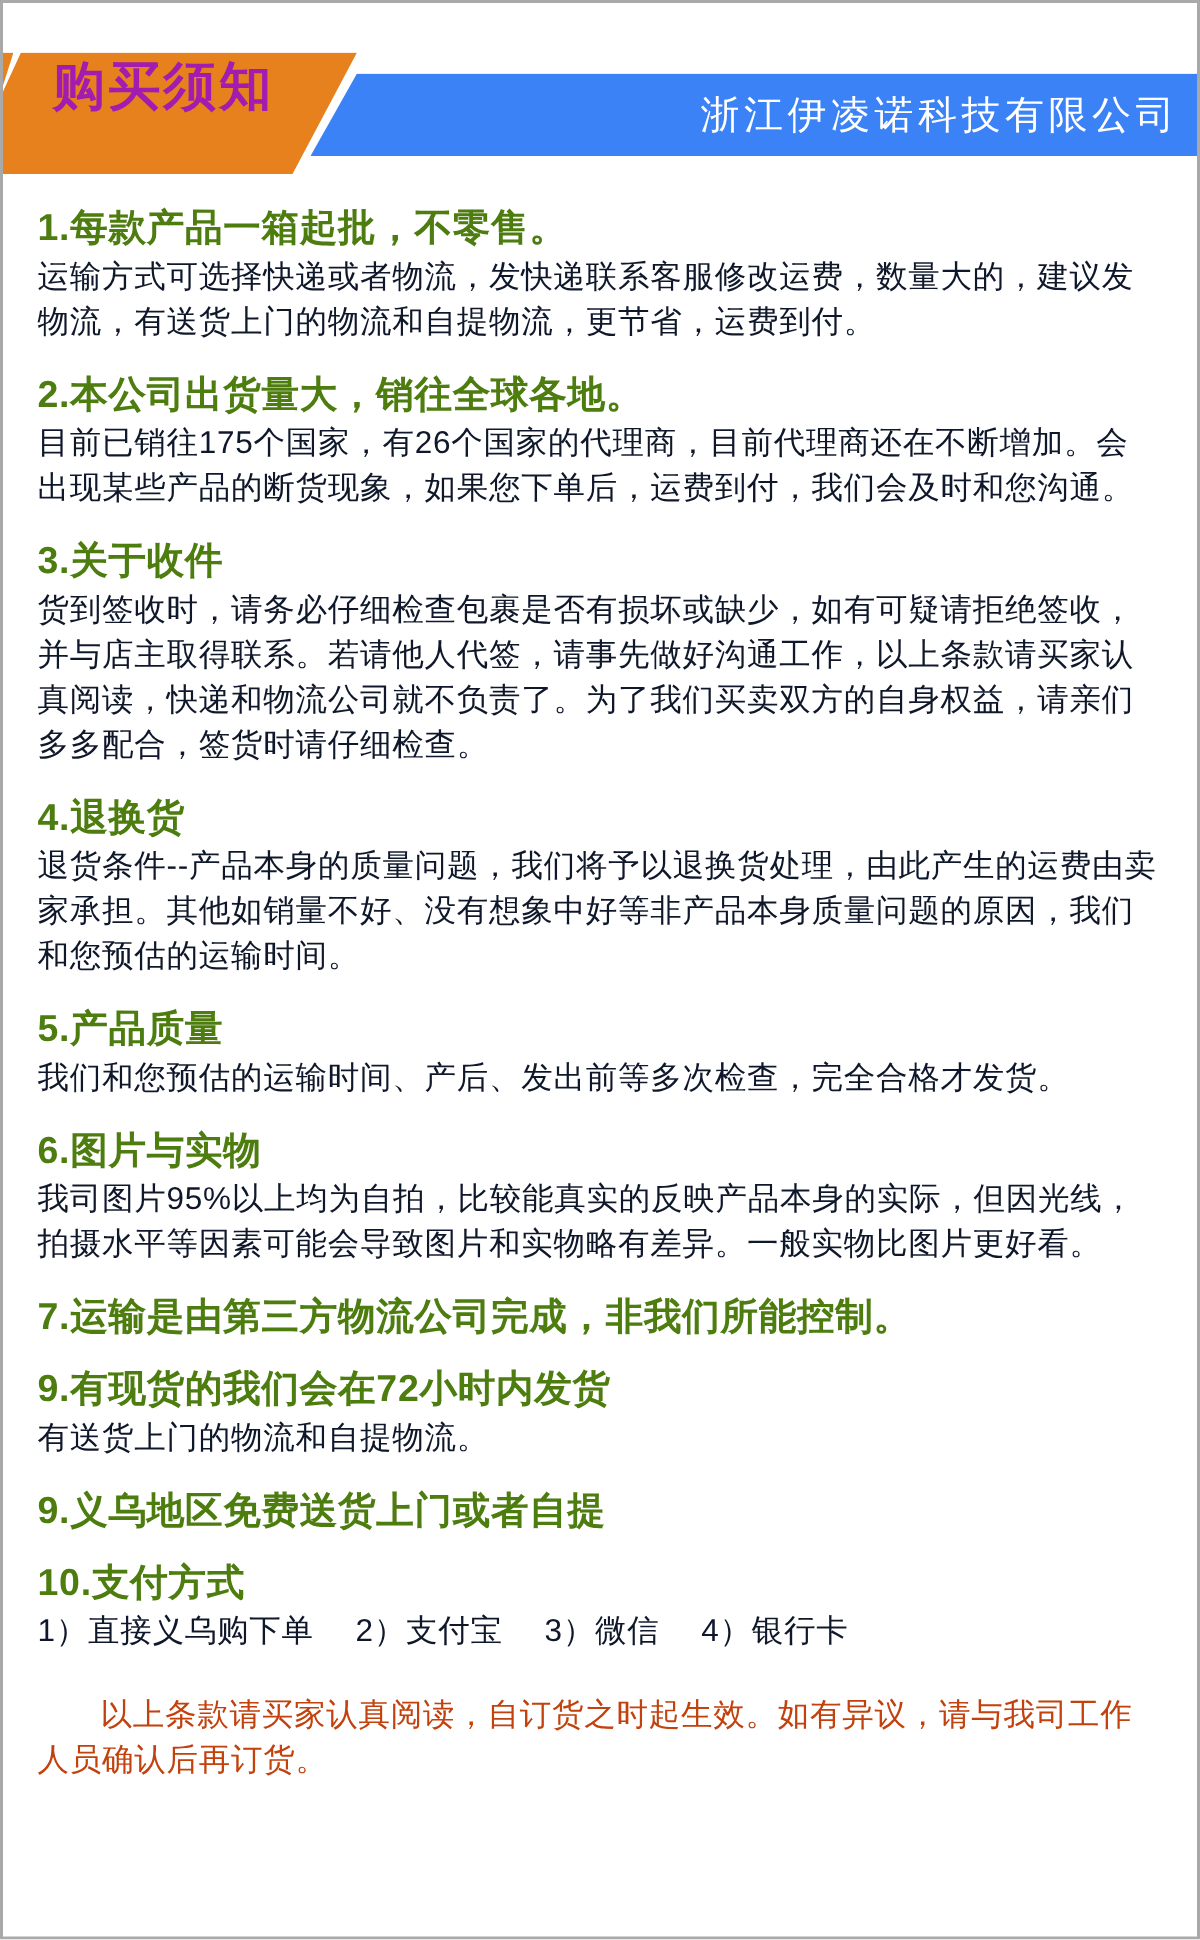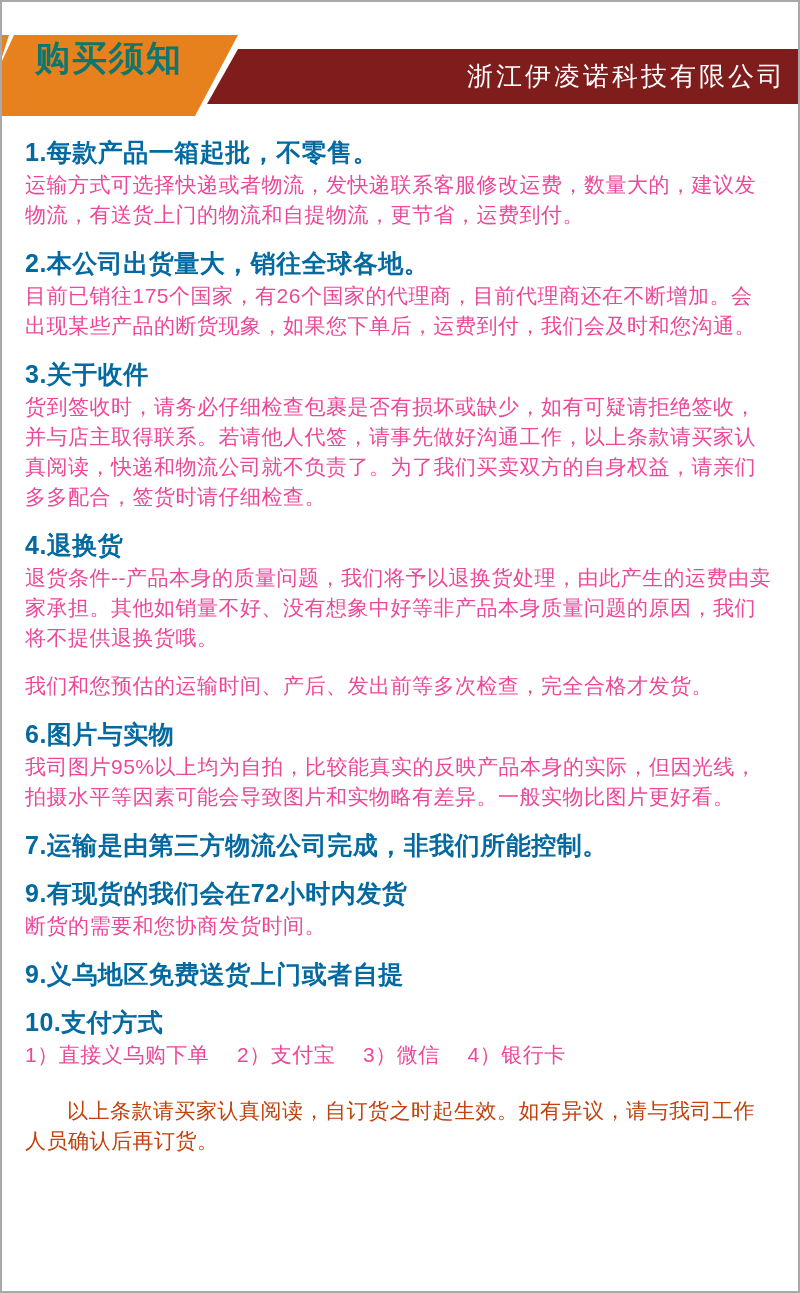--- a/index.html
+++ b/index.html
@@ -20,21 +20,21 @@
   
   .banner {
     position: relative;
     height: 114px;
     width: 100%;
   }
   .bar-black {
     position: absolute;
     top: 47px; left: 0; right: 0;
     height: 55px;
-    background: #7f1d1d;
+    background: #3b82f6;
     clip-path: polygon(236px 0, 100% 0, 100% 100%, 205px 100%);
     text-align: right;
     line-height: 55px;
     padding-right: 12px;
   }
   .company {
     color: #ffffff;
     font-size: 26px;
     letter-spacing: 3px;
     font-weight: 400;
@@ -53,44 +53,44 @@
     width: 8px;
     height: 22px;
     background: #E6811E;
     clip-path: polygon(0 0, 7px 0, 0 22px);
   }
   .banner-title {
     position: absolute;
     left: 33px;
     top: 50%;
     transform: translateY(-52%);
-    color: #0f766e;
+    color: #a21caf;
     font-size: 35px;
     font-weight: 700;
     letter-spacing: 2px;
     white-space: nowrap;
   }
 
   
   .content {
     padding: 21px 25px 0 23px;
   }
   .sec { margin-bottom: 18px; }
   .sec h2 {
     font-size: 25px;
     line-height: 30px;
     font-weight: 700;
-    color: #0369a1;
+    color: #4d7c0f;
     margin-bottom: 3px;
     letter-spacing: 0.5px;
   }
   .sec p {
     font-size: 21px;
     line-height: 30px;
-    color: #ec4899;
+    color: #0f172a;
     letter-spacing: 0.5px;
     white-space: pre-wrap;
   }
   .closing {
     margin-top: 26px;
     font-size: 21px;
     line-height: 30px;
     color: #c2410c;
     letter-spacing: 0.5px;
     text-indent: 2em;
@@ -122,39 +122,40 @@
       <p>目前已销往175个国家，有26个国家的代理商，目前代理商还在不断增加。会出现某些产品的断货现象，如果您下单后，运费到付，我们会及时和您沟通。</p>
     </section>
 
     <section class="sec">
       <h2>3.关于收件</h2>
       <p>货到签收时，请务必仔细检查包裹是否有损坏或缺少，如有可疑请拒绝签收，并与店主取得联系。若请他人代签，请事先做好沟通工作，以上条款请买家认真阅读，快递和物流公司就不负责了。为了我们买卖双方的自身权益，请亲们多多配合，签货时请仔细检查。</p>
     </section>
 
     <section class="sec">
       <h2>4.退换货</h2>
-      <p>退货条件--产品本身的质量问题，我们将予以退换货处理，由此产生的运费由卖家承担。其他如销量不好、没有想象中好等非产品本身质量问题的原因，我们将不提供退换货哦。</p>
+      <p>退货条件--产品本身的质量问题，我们将予以退换货处理，由此产生的运费由卖家承担。其他如销量不好、没有想象中好等非产品本身质量问题的原因，我们和您预估的运输时间。</p>
     </section>
 
     <section class="sec">
+      <h2>5.产品质量</h2>
       <p>我们和您预估的运输时间、产后、发出前等多次检查，完全合格才发货。</p>
     </section>
 
     <section class="sec">
       <h2>6.图片与实物</h2>
       <p>我司图片95%以上均为自拍，比较能真实的反映产品本身的实际，但因光线，拍摄水平等因素可能会导致图片和实物略有差异。一般实物比图片更好看。</p>
     </section>
 
     <section class="sec">
       <h2>7.运输是由第三方物流公司完成，非我们所能控制。</h2>
     </section>
 
     <section class="sec">
       <h2>9.有现货的我们会在72小时内发货</h2>
-      <p>断货的需要和您协商发货时间。</p>
+      <p>有送货上门的物流和自提物流。</p>
     </section>
 
     <section class="sec">
       <h2>9.义乌地区免费送货上门或者自提</h2>
     </section>
 
     <section class="sec">
       <h2>10.支付方式</h2>
       <p>1）直接义乌购下单　 2）支付宝　 3）微信　 4）银行卡</p>
     </section>

